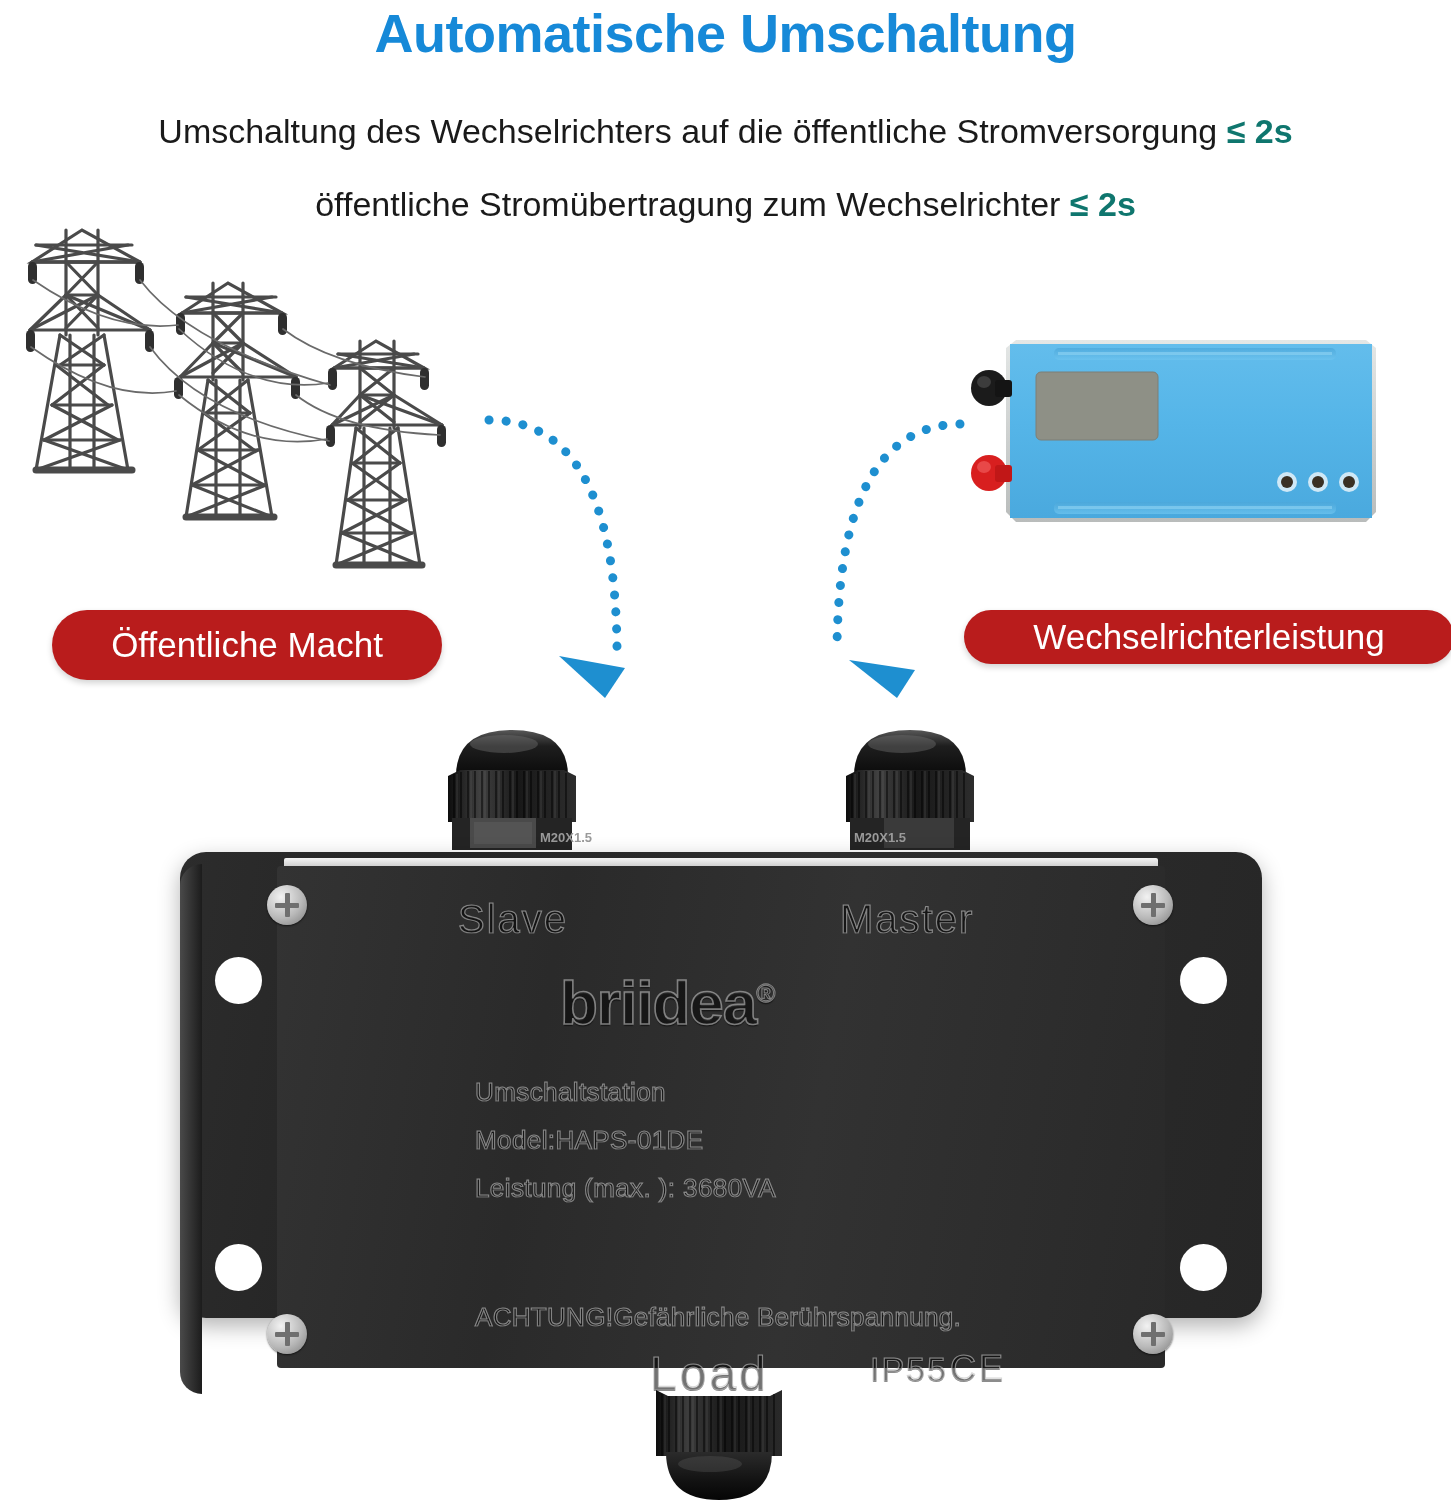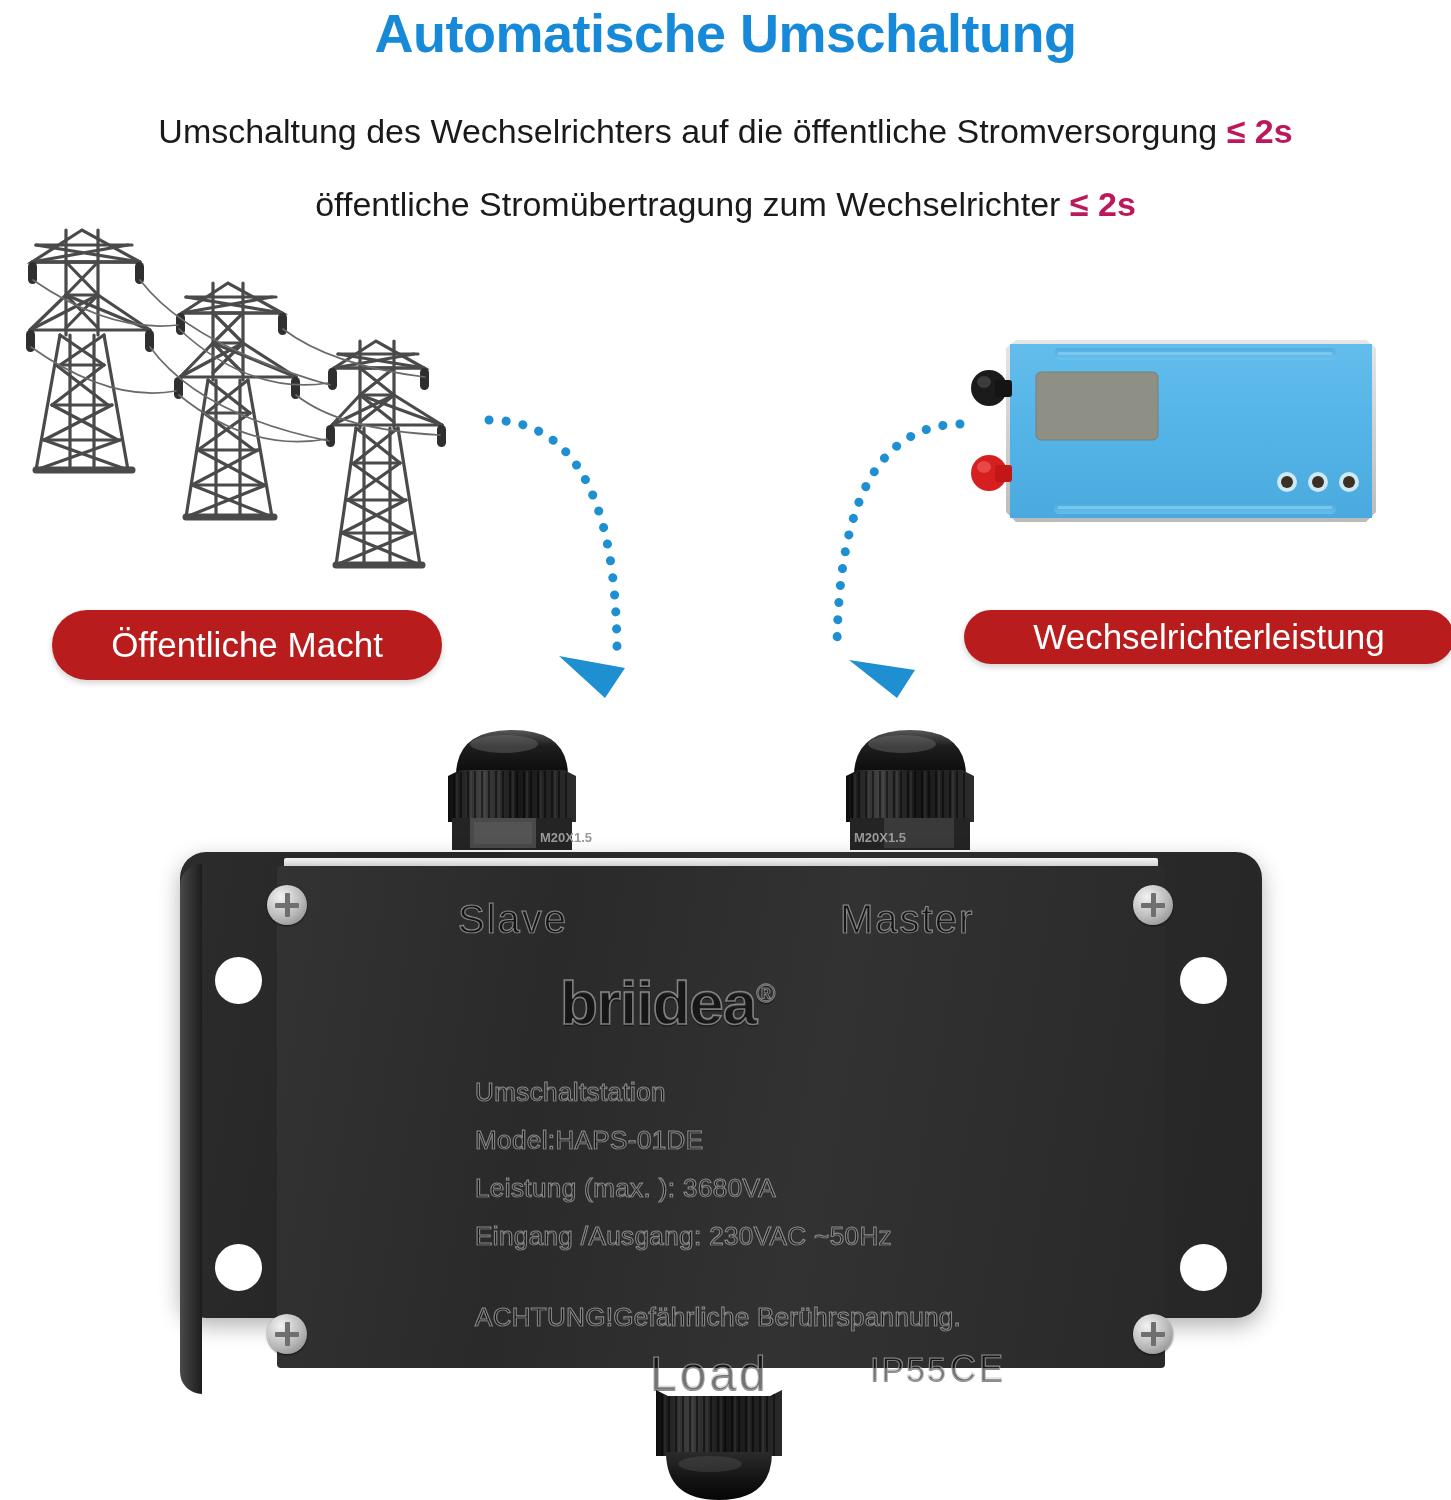--- a/index.html
+++ b/index.html
@@ -11,21 +11,21 @@
     position:absolute;left:0;top:2px;width:1451px;text-align:center;
     font-size:54px;font-weight:bold;color:#1689d8;letter-spacing:-0.5px;
     white-space:nowrap;
   }
   .subline{
     position:absolute;width:1451px;text-align:center;
     font-size:34px;color:#1a1a1a;white-space:nowrap;
   }
   #sub1{top:112px;}
   #sub2{top:185px;}
-  .accent{color:#be185d;font-weight:bold;}
+  .accent{color:#0f766e;font-weight:bold;}
 
   
   .pill{
     position:absolute;background:#b91c1c;color:#ffffff;border-radius:40px;
     display:flex;align-items:center;justify-content:center;
     font-size:35px;white-space:nowrap;
     box-shadow:0 3px 6px rgba(0,0,0,.18);
   }
   #pill-left{left:52px;top:610px;width:390px;height:70px;}
   #pill-right{left:964px;top:610px;width:490px;height:54px;}
@@ -425,21 +425,20 @@
     <div class="engrave" id="lbl-slave">Slave</div>
     <div class="engrave" id="lbl-master">Master</div>
 
     <div id="logo">
       <span>briidea</span><sup>®</sup>
     </div>
 
     <div class="engrave spec" id="spec0">Umschaltstation</div>
     <div class="engrave spec" id="spec1">Model:HAPS-01DE</div>
     <div class="engrave spec" id="spec2">Leistung (max. ): 3680VA</div>
-    <div class="engrave spec" id="spec3">Eingang /Ausgang: 230VAC ~50Hz</div>
 
     <div class="engrave" id="warn">ACHTUNG!Gefährliche Berührspannung.</div>
 
     <div class="engrave" id="lbl-load">Load</div>
     <div class="engrave" id="lbl-ip">IP55</div>
     <div class="engrave" id="ce-mark">CE</div>
 
     <div class="gland" id="gland-bottom">
       <svg width="162" height="124" viewBox="0 0 162 124" xmlns="http://www.w3.org/2000/svg">
         <defs>

